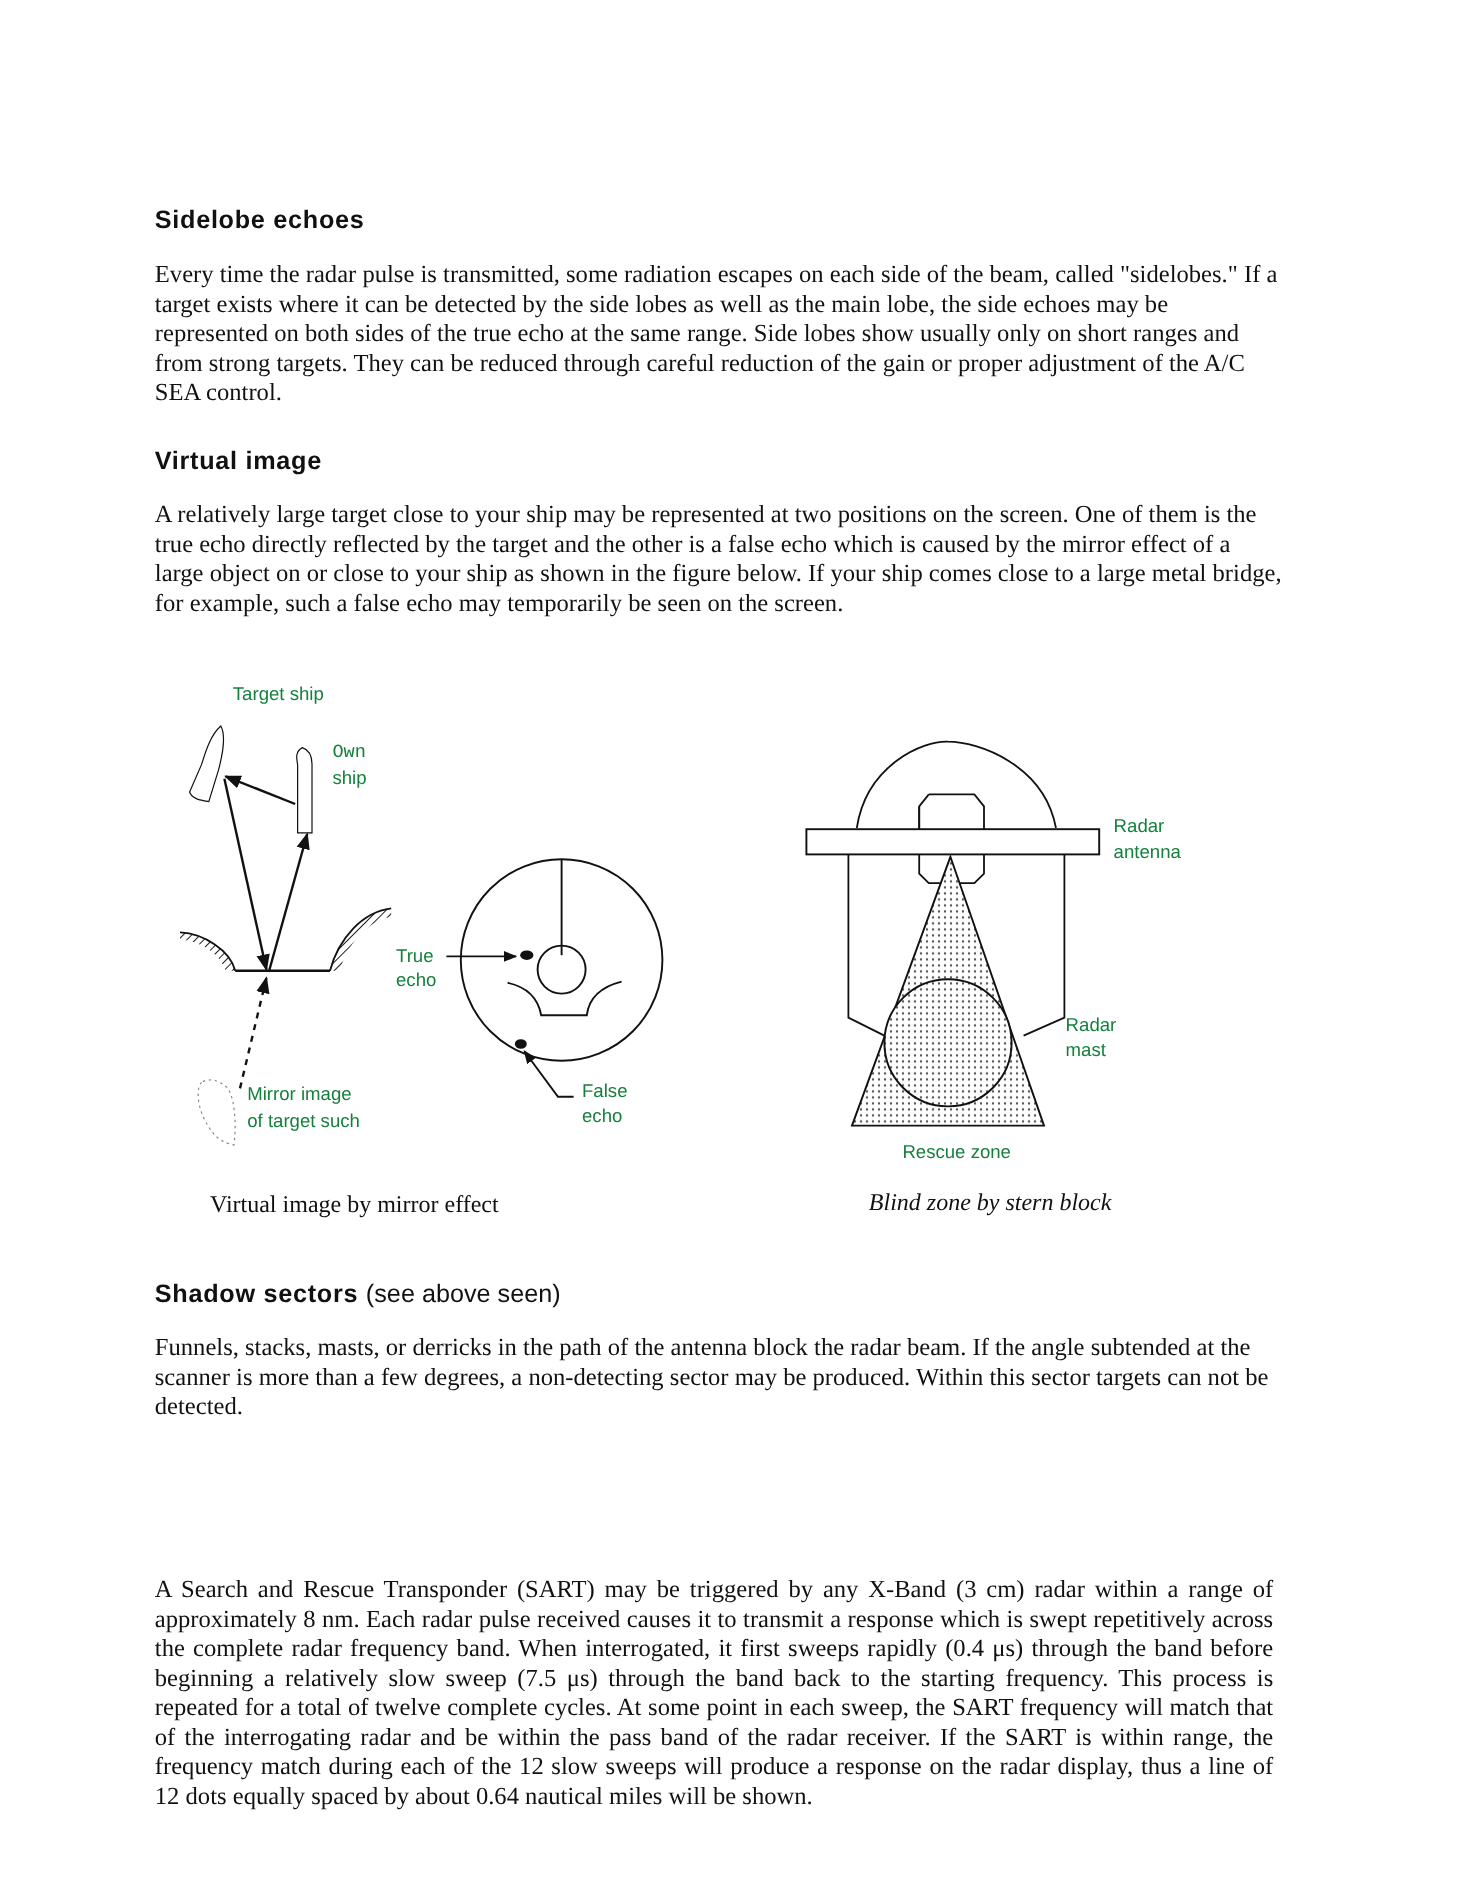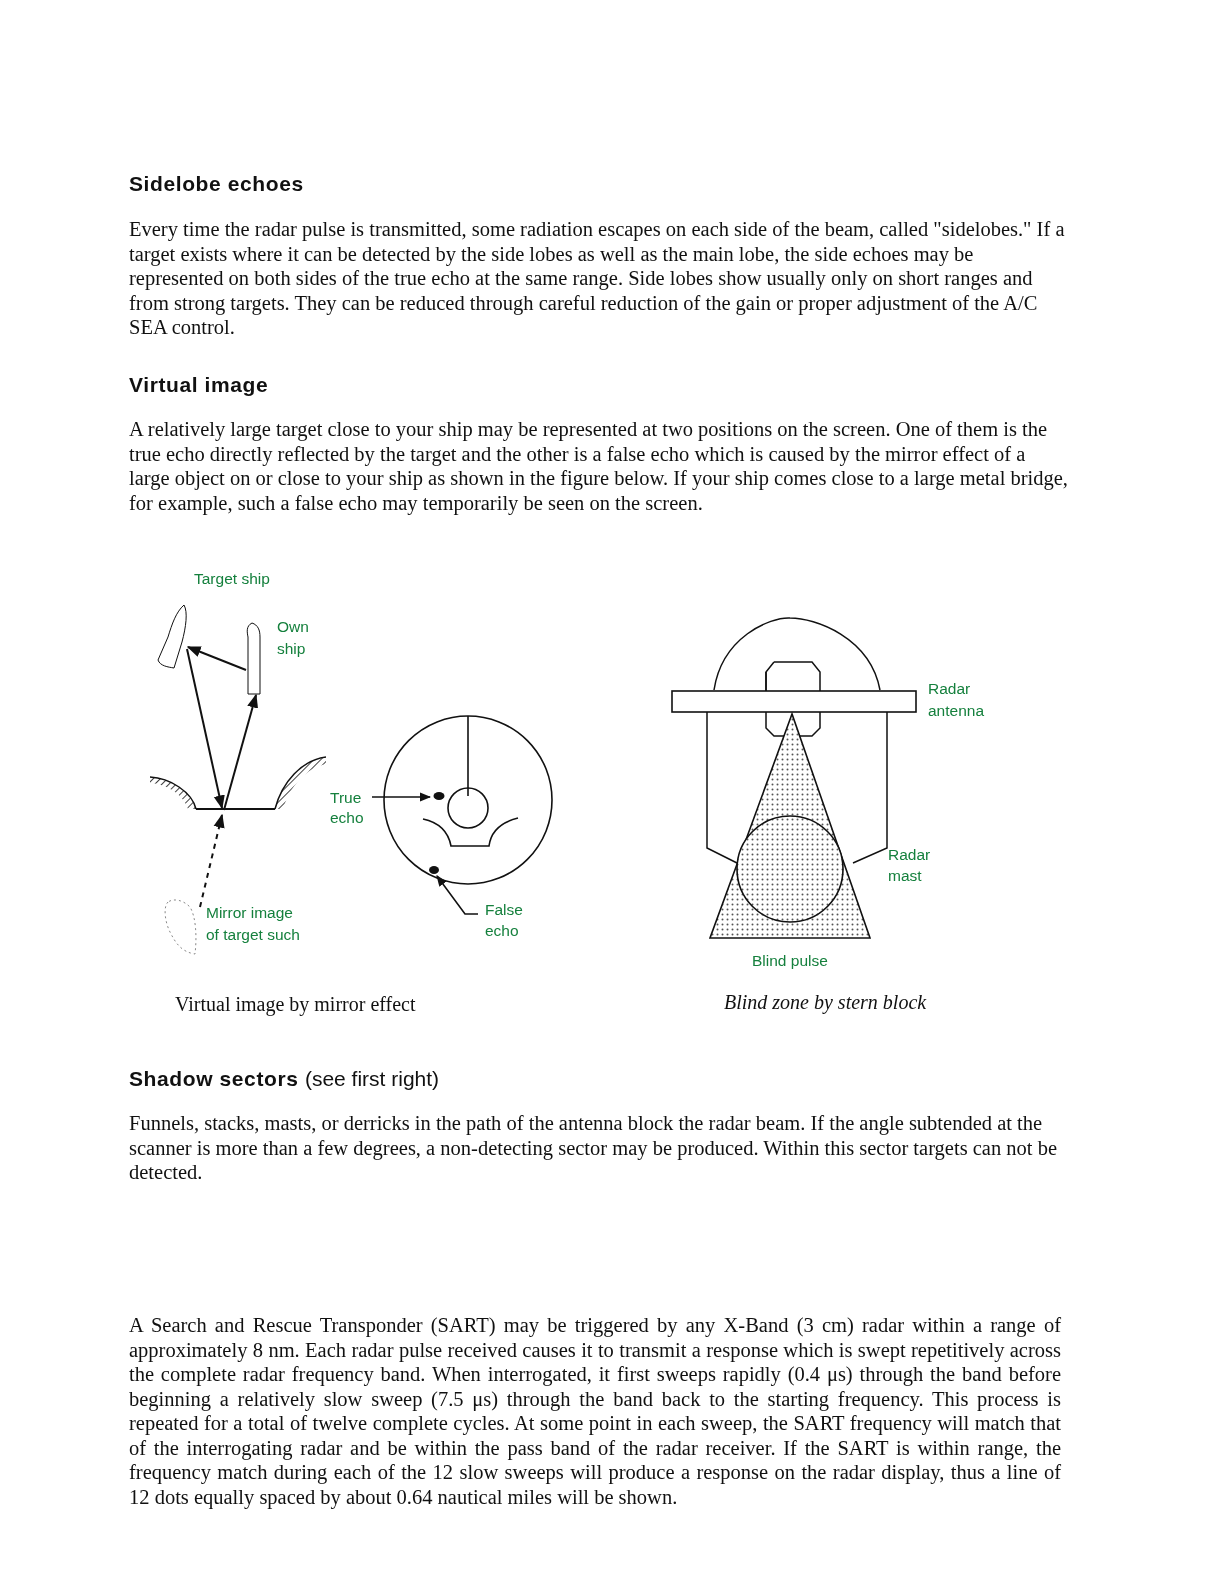--- a/index.html
+++ b/index.html
@@ -79,38 +79,38 @@
       <path d="M774,650 L812,650 L820,660 L820,680 M766,680 L766,660 Z" fill="none" stroke="#111" stroke-width="1.5"></path>
       <path d="M766,680 L766,660 L774,650" fill="none" stroke="#111" stroke-width="1.5"></path>
       <path d="M766,700 L766,716 L774,724 L812,724 L820,716 L820,700" fill="none" stroke="#111" stroke-width="1.5"></path>
       <rect x="672" y="679" width="244" height="21" fill="#fff" stroke="#111" stroke-width="1.6"></rect>
       <path d="M792,702 L710,926 L870,926 Z" fill="url(#dots)" stroke="#111" stroke-width="1.6"></path>
       <circle cx="790" cy="857" r="53" fill="url(#dots)" stroke="#111" stroke-width="1.6"></circle>
     </g>
   </svg>
 
   <div class="fig-label" style="left:194px; top:556px;">Target ship</div>
-  <div class="fig-label" style="left:277px; top:604px;">Own</div>
+  <div class="fig-label" style="left:277px; top:604px;font-family:Liberation Mono, monospace;">Own</div>
   <div class="fig-label" style="left:277px; top:626px;">ship</div>
   <div class="fig-label" style="left:330px; top:775px;">True</div>
   <div class="fig-label" style="left:330px; top:795px;">echo</div>
   <div class="fig-label" style="left:485px; top:887px;">False</div>
   <div class="fig-label" style="left:485px; top:908px;">echo</div>
   <div class="fig-label" style="left:206px; top:890px;">Mirror image</div>
   <div class="fig-label" style="left:206px; top:912px;">of target such</div>
   <div class="caption" style="left:175px; top:981px;">Virtual image by mirror effect</div>
 
   <div class="fig-label" style="left:928px; top:666px;">Radar</div>
   <div class="fig-label" style="left:928px; top:688px;">antenna</div>
   <div class="fig-label" style="left:888px; top:832px;">Radar</div>
   <div class="fig-label" style="left:888px; top:853px;text-align:right;">mast</div>
-  <div class="fig-label" style="left:752px; top:938px;">Blind pulse</div>
+  <div class="fig-label" style="left:752px; top:938px;">Rescue zone</div>
   <div class="caption" style="left:724px; top:979px;font-style:italic;">Blind zone by stern block</div>
 
   <div class="h-side" style="top:1055px;">
     <span>Shadow sectors</span>
-    <span class="light">(see first right)</span>
+    <span class="light">(see above seen)</span>
   </div>
   <p class="para" style="top:1099px;">Funnels, stacks, masts, or derricks in the path of the antenna block the radar beam. If the angle subtended at the scanner is more than a few degrees, a non-detecting sector may be produced. Within this sector targets can not be detected.</p>
 
   <p class="para justify" style="top:1301px;">A Search and Rescue Transponder (SART) may be triggered by any X-Band (3 cm) radar within a range of approximately 8 nm. Each radar pulse received causes it to transmit a response which is swept repetitively across the complete radar frequency band. When interrogated, it first sweeps rapidly (0.4 μs) through the band before beginning a relatively slow sweep (7.5 μs) through the band back to the starting frequency. This process is repeated for a total of twelve complete cycles. At some point in each sweep, the SART frequency will match that of the interrogating radar and be within the pass band of the radar receiver. If the SART is within range, the frequency match during each of the 12 slow sweeps will produce a response on the radar display, thus a line of 12 dots equally spaced by about 0.64 nautical miles will be shown.</p>
 
 </div>
 
 </body></html>

